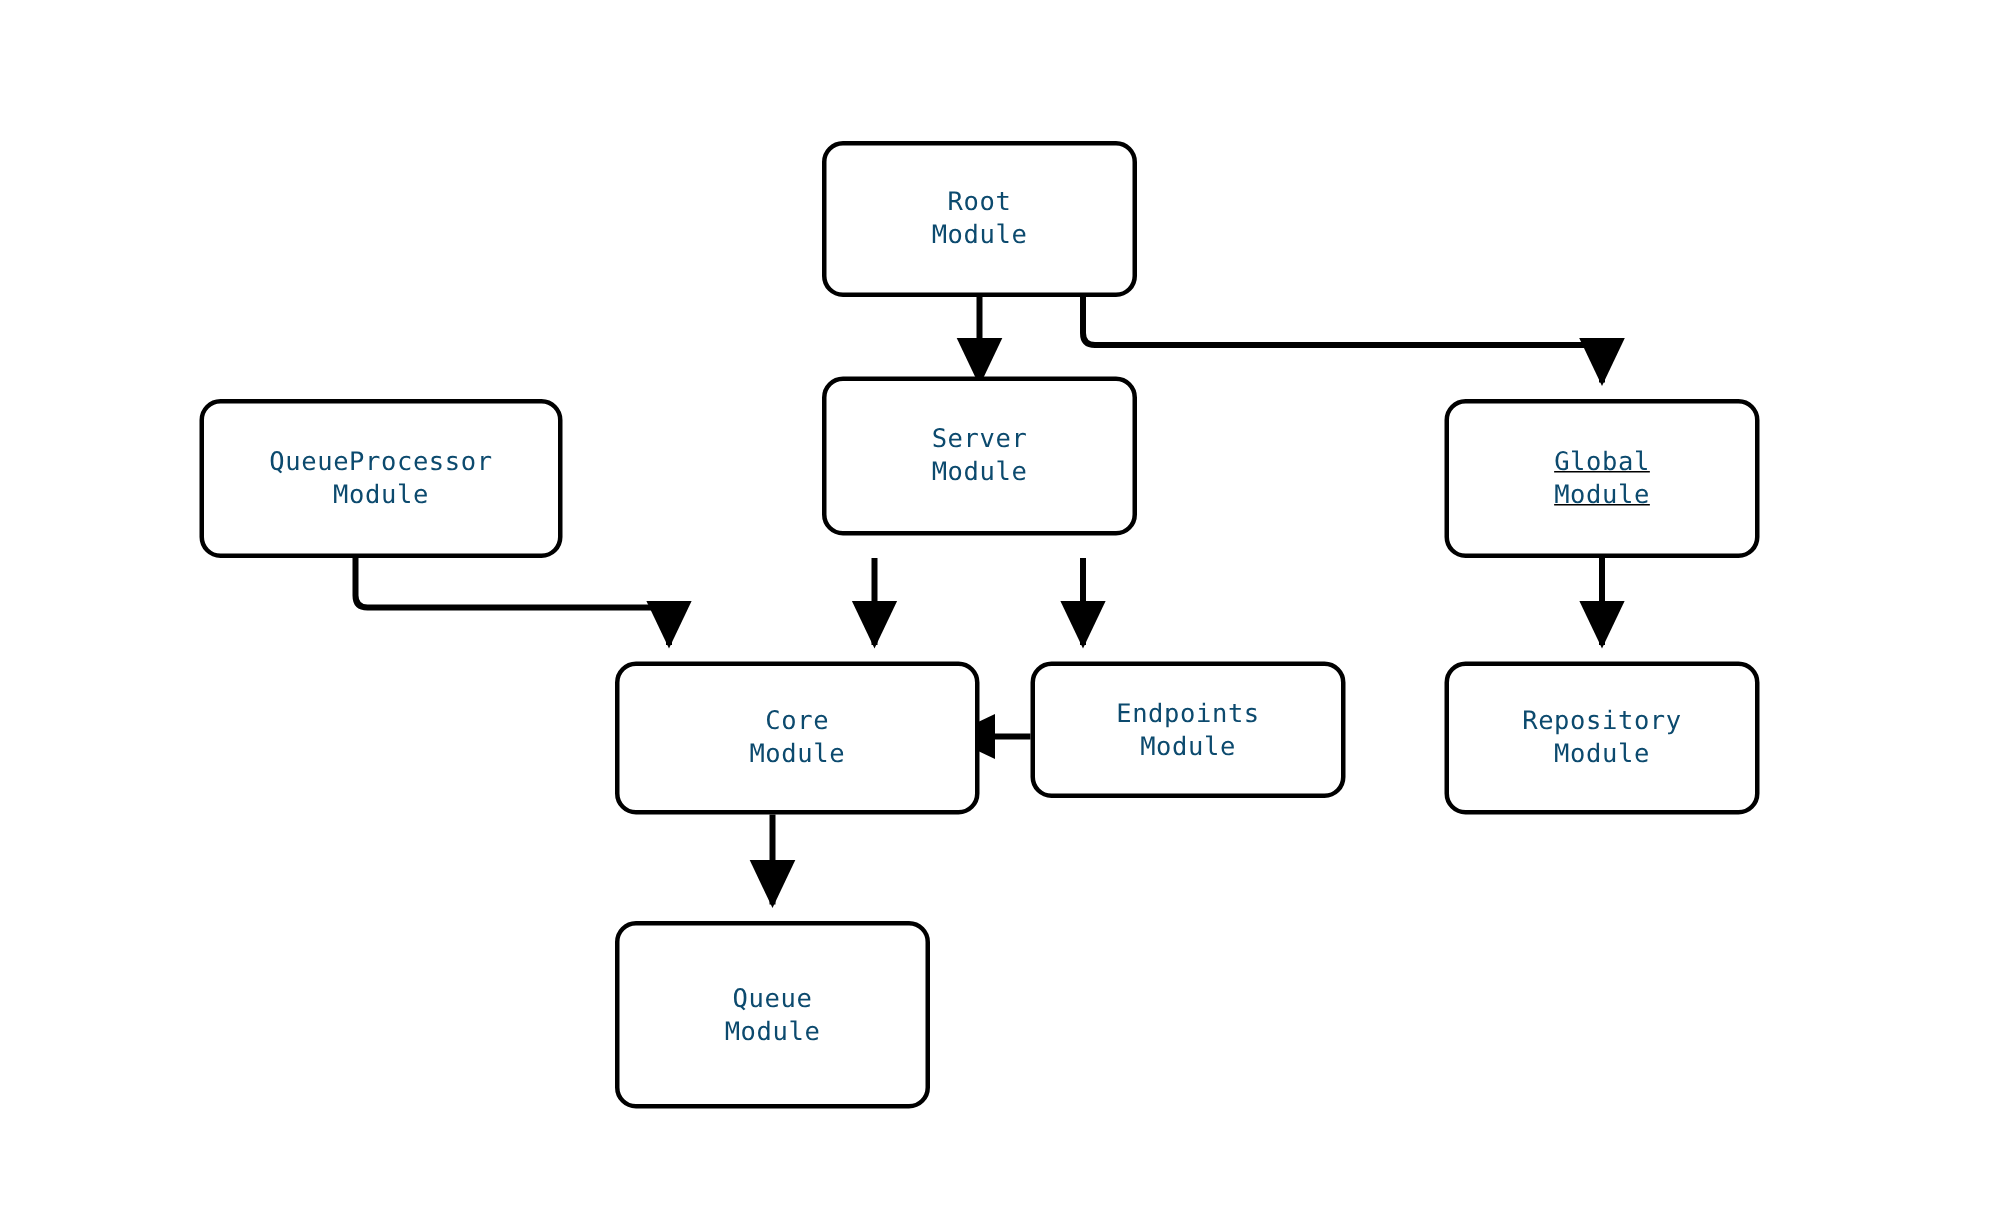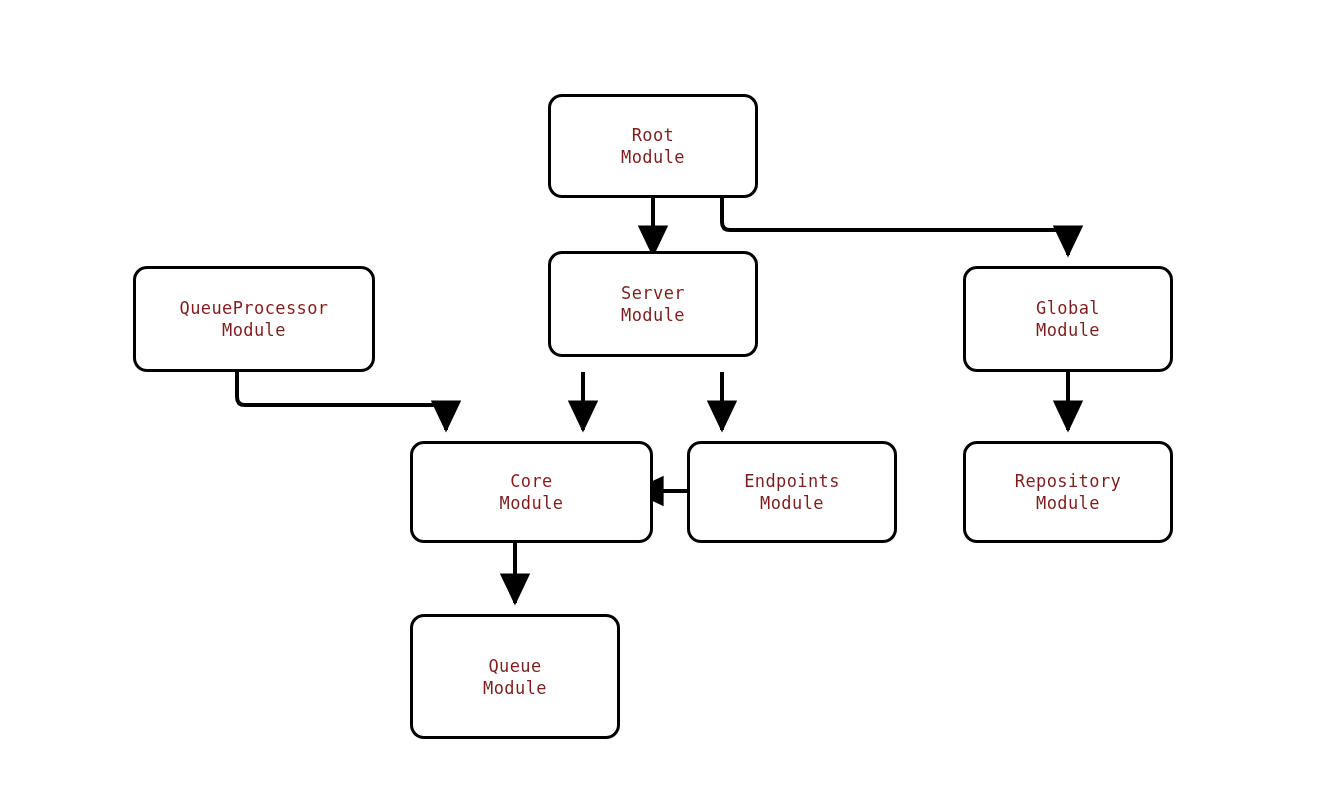--- a/index.html
+++ b/index.html
@@ -33,21 +33,21 @@
     display: flex;
     flex-direction: column;
     align-items: center;
     justify-content: center;
     z-index: 2;
   }
   .node-label {
     font-family: "DejaVu Sans Mono", "Liberation Mono", monospace;
     font-size: 17px;
     line-height: 22px;
-    color: #7f1d1d;
+    color: #0c4a6e;
     text-align: center;
     white-space: pre;
     letter-spacing: 0.4px;
   }
 </style>
 </head>
 <body>
 
 <div id="canvas">
 
@@ -87,31 +87,31 @@
   <div class="node" style="left:133px; top:266px; width:242px; height:106px;">
     <div class="node-label">QueueProcessor
 Module</div>
   </div>
 
   <div class="node" style="left:548px; top:251px; width:210px; height:106px;">
     <div class="node-label">Server
 Module</div>
   </div>
 
-  <div class="node" style="left:963px; top:266px; width:210px; height:106px;">
+  <div class="node" style="left:963px; top:266px; width:210px; height:106px;text-decoration:underline;">
     <div class="node-label">Global
 Module</div>
   </div>
 
   <div class="node" style="left:410px; top:441px; width:243px; height:102px;">
     <div class="node-label">Core
 Module</div>
   </div>
 
-  <div class="node" style="left:687px; top:441px; width:210px; height:102px;align-items:center;">
+  <div class="node" style="left:687px; top:441px; width:210px; height:91px;align-items:center;">
     <div class="node-label">Endpoints
 Module</div>
   </div>
 
   <div class="node" style="left:963px; top:441px; width:210px; height:102px;">
     <div class="node-label">Repository
 Module</div>
   </div>
 
   <div class="node" style="left:410px; top:614px; width:210px; height:125px;">

